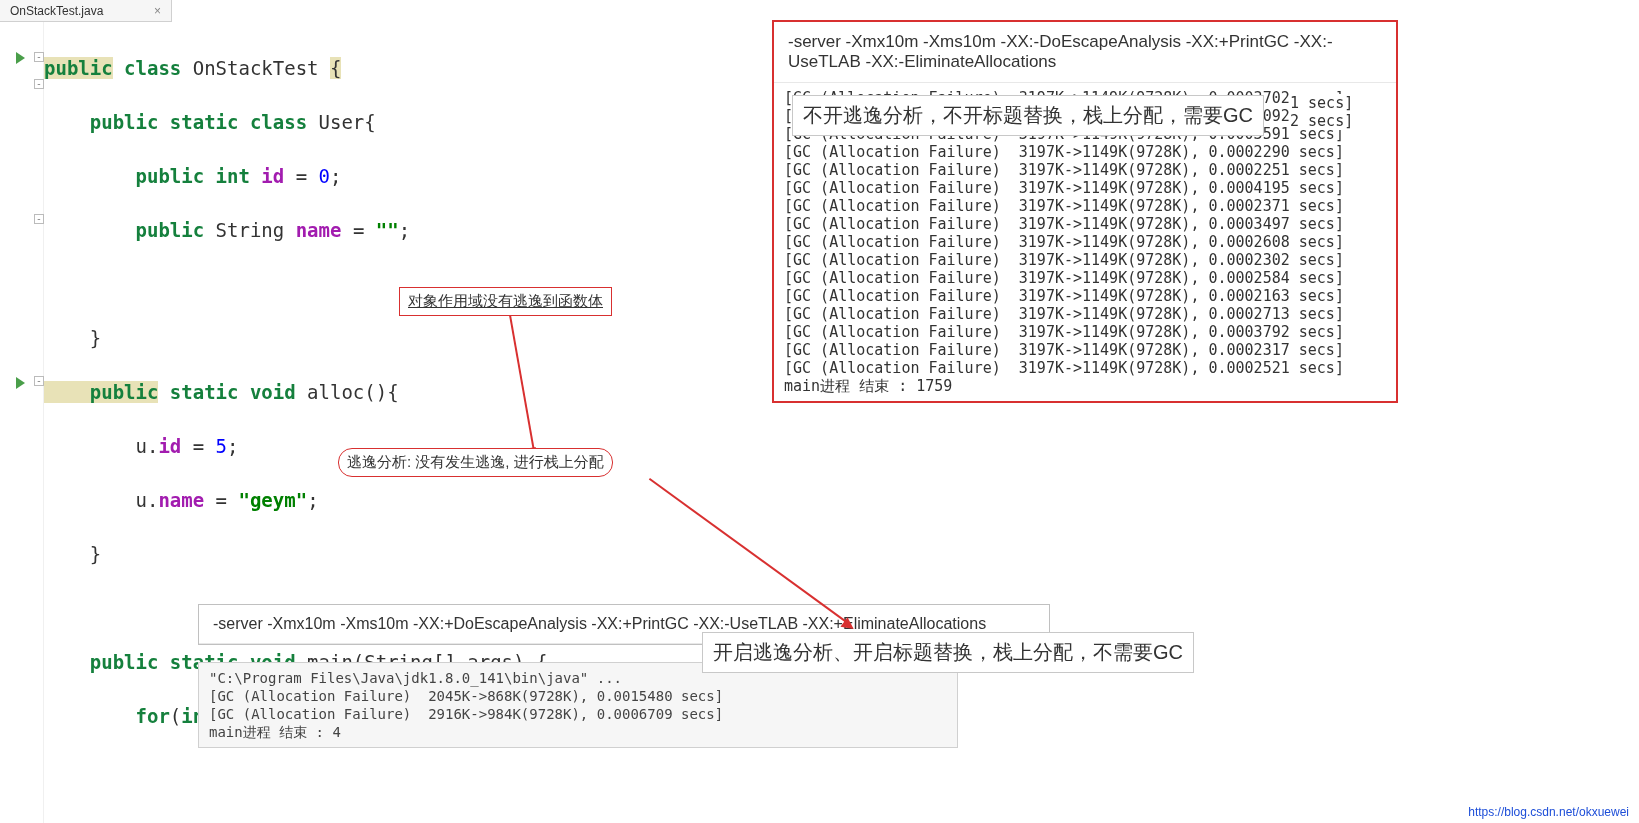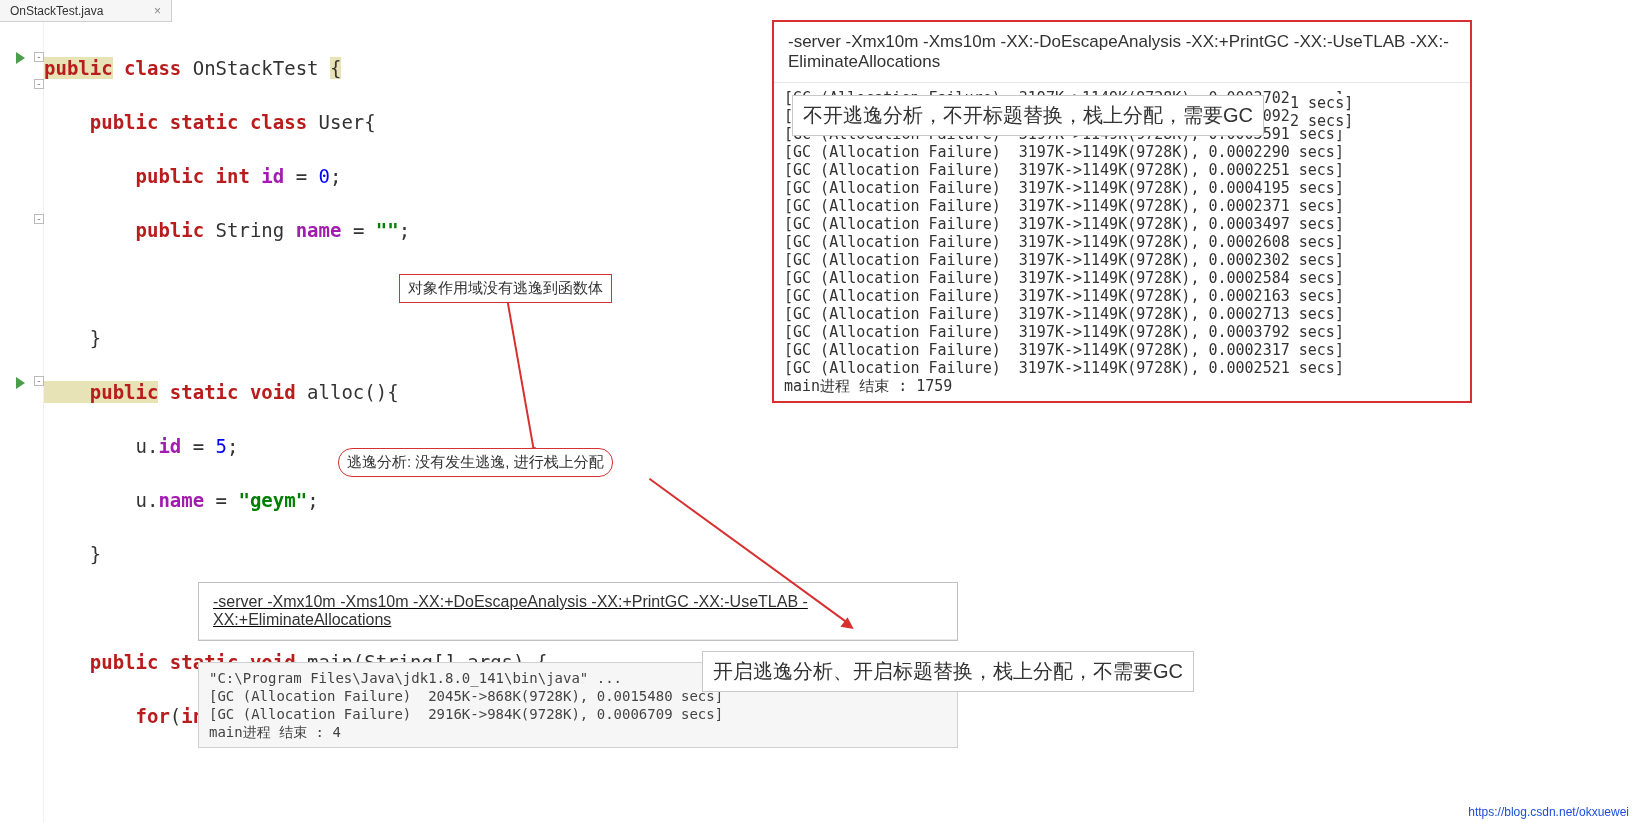--- a/index.html
+++ b/index.html
@@ -54,21 +54,21 @@
   .editor {
     position: absolute;
     top: 28px; left: 44px;
     right: 0; bottom: 0;
     font-family: "Consolas","Monaco",monospace;
     font-size: 19px;
     line-height: 27px;
     white-space: pre;
     color: #333;
   }
-  .kw { color: #b91c1c; font-weight: bold; }
+  .kw { color: #15803d; font-weight: bold; }
   .str { color: #008000; font-weight: bold; }
   .field { color: #a21caf; font-weight: bold; }
   .static-m { font-style: italic; }
   .num { color: #0000ff; }
   .hlbg { background: #e8e2b7; }
 
   .annotation {
     position: absolute;
     border: 1.5px solid #d83030;
     background: #fff;
@@ -180,30 +180,30 @@
 <div><span class="kw">    public static void</span><span> main(String[] args) {</span></div>
 <div><span class="kw">        for</span><span>(</span><span class="kw">int</span><span> i = </span><span class="num">0</span><span>;i&lt; </span><span class="num">100000000</span><span>;i++){</span></div>
 
 
 
 
 
 
 </div>
 
-<div class="annotation" style="top:274px; left:399px;">对象作用域没有逃逸到函数体</div>
+<div class="annotation" style="top:287px; left:399px;text-decoration:underline;">对象作用域没有逃逸到函数体</div>
 <div class="annotation" style="top:448px; left:338px;border-radius:14px;">逃逸分析: 没有发生逃逸, 进行栈上分配</div>
 
 <div class="arrow-line" style="top:298px; left:508px; width:154px; transform:rotate(80deg);"></div>
 <div class="arrow-head" style="top:442px; left:530px; transform:rotate(80deg);"></div>
 
 <div class="arrow-line" style="top:478px; left:650px; width:245px; transform:rotate(36deg);"></div>
 <div class="arrow-head" style="top:616px; left:844px; transform:rotate(36deg);"></div>
 
-<div class="output-box redborder" style="top:20px; left:772px; width:700px;">
+<div class="output-box redborder" style="top:20px; left:772px; width:626px;">
   <div class="vm-opts">-server -Xmx10m -Xms10m -XX:-DoEscapeAnalysis -XX:+PrintGC -XX:-UseTLAB -XX:-EliminateAllocations</div>
   <div class="console" id="gc-console">[GC (Allocation Failure)  3197K-&gt;1149K(9728K), 0.0003702 secs]
 [GC (Allocation Failure)  3197K-&gt;1149K(9728K), 0.0003092 secs]
 [GC (Allocation Failure)  3197K-&gt;1149K(9728K), 0.0003591 secs]
 [GC (Allocation Failure)  3197K-&gt;1149K(9728K), 0.0002290 secs]
 [GC (Allocation Failure)  3197K-&gt;1149K(9728K), 0.0002251 secs]
 [GC (Allocation Failure)  3197K-&gt;1149K(9728K), 0.0004195 secs]
 [GC (Allocation Failure)  3197K-&gt;1149K(9728K), 0.0002371 secs]
 [GC (Allocation Failure)  3197K-&gt;1149K(9728K), 0.0003497 secs]
 [GC (Allocation Failure)  3197K-&gt;1149K(9728K), 0.0002608 secs]
@@ -215,24 +215,24 @@
 [GC (Allocation Failure)  3197K-&gt;1149K(9728K), 0.0002317 secs]
 [GC (Allocation Failure)  3197K-&gt;1149K(9728K), 0.0002521 secs]
 main进程 结束 : 1759</div>
 </div>
 
 <div class="console" style="position:absolute; top:94px; left:1290px; z-index:5; padding:0;text-align:right;"><span>1 secs]</span>
 <span>2 secs]</span></div>
 
 <div class="big-note" style="top:95px; left:792px;">不开逃逸分析，不开标题替换，栈上分配，需要GC</div>
 
-<div class="output-box" style="top:582px; left:198px; width:760px; border:1px solid #c0c0c0;text-decoration:underline;">
+<div class="output-box" style="top:604px; left:198px; width:852px; border:1px solid #c0c0c0;">
   <div class="vm-opts" style="font-size:16px;">-server -Xmx10m -Xms10m -XX:+DoEscapeAnalysis -XX:+PrintGC -XX:-UseTLAB -XX:+EliminateAllocations</div>
 </div>
 
-<div class="big-note" style="top:632px; left:702px;margin-top:19px;">开启逃逸分析、开启标题替换，栈上分配，不需要GC</div>
+<div class="big-note" style="top:632px; left:702px;">开启逃逸分析、开启标题替换，栈上分配，不需要GC</div>
 
 <div class="bottom-console" style="position:absolute; top:662px; left:198px; width:760px;" id="bot-console">"C:\Program Files\Java\jdk1.8.0_141\bin\java" ...
 [GC (Allocation Failure)  2045K-&gt;868K(9728K), 0.0015480 secs]
 [GC (Allocation Failure)  2916K-&gt;984K(9728K), 0.0006709 secs]
 main进程 结束 : 4</div>
 
 <div class="watermark">https://blog.csdn.net/okxuewei</div>
 
 </body></html>

